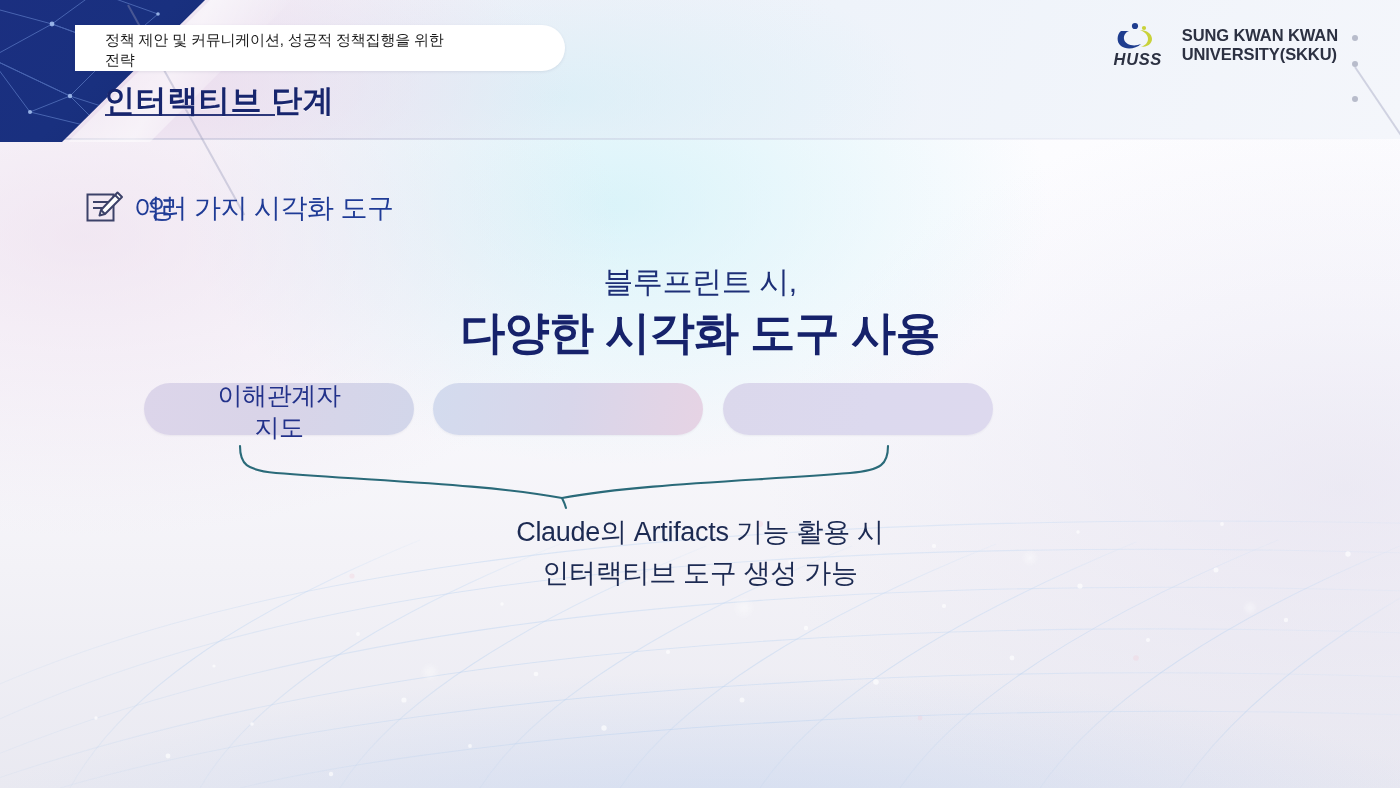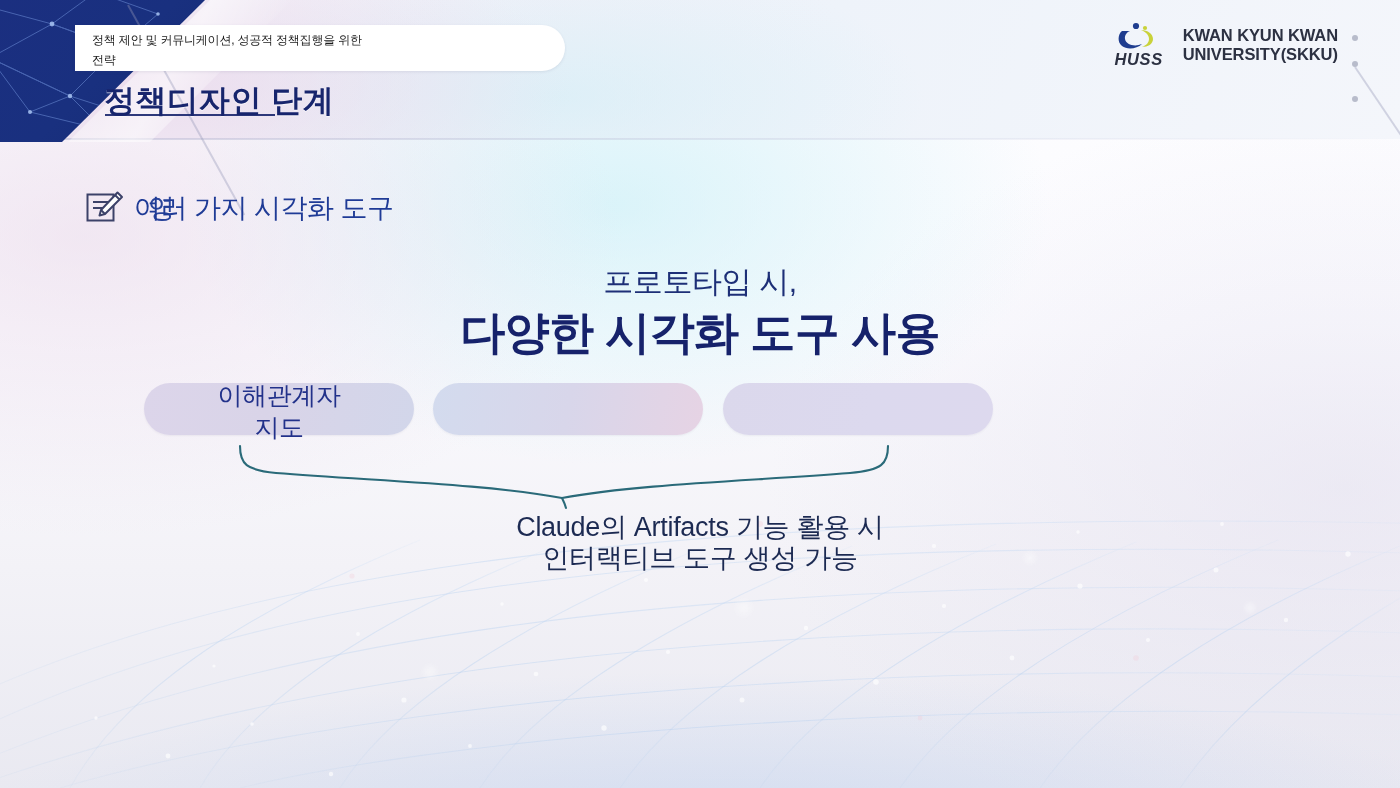--- a/index.html
+++ b/index.html
@@ -57,22 +57,22 @@
   }
   .d1{left:128px;top:4px;transform:rotate(61deg);}
   .d2{left:1355px;top:66px;width:150px;transform:rotate(56deg);}
 
   .title-tab{
     position:absolute;left:75px;top:25px;width:490px;height:46px;
     background:#ffffff;border-radius:0 24px 24px 0;
     box-shadow:0 1px 3px rgba(60,60,100,.10);
   }
   .title-tab-text{
-    position:absolute;left:92px;top:30px;width:470px;
-    font-size:12px;line-height:20px;color:#1b1b1b;letter-spacing:-.2px;
+    position:absolute;left:105px;top:30px;width:470px;
+    font-size:15px;line-height:20px;color:#1b1b1b;letter-spacing:-.2px;
     white-space:pre-line;z-index:4;
   }
   .page-title{
     position:absolute;left:104px;top:80px;
     font-size:31px;font-weight:700;color:#17256d;letter-spacing:.6px;
     text-shadow:0 1px 0 rgba(255,255,255,.6);
   }
   .page-title-underline{
     position:absolute;left:105px;top:114px;width:170px;height:2px;background:#18256d;opacity:.9;
   }
@@ -126,21 +126,21 @@
     font-size:25px;color:#22318a;line-height:32px;letter-spacing:-.4px;white-space:pre-line;
   }
   .pl-1{left:128px;top:-4px;}
   .pl-2{left:417px;top:-4px;}
   .pl-3{left:707px;top:12px;}
 
   .brace{position:absolute;left:236px;top:440px;width:660px;height:72px;pointer-events:none;}
 
   .caption{
     position:absolute;left:0;top:512px;width:1400px;text-align:center;
-    font-size:27px;color:#1c2a52;line-height:31px;letter-spacing:-.3px;white-space:pre-line;
+    font-size:27px;color:#1c2a52;line-height:41px;letter-spacing:-.3px;white-space:pre-line;
   }
 </style>
 </head>
 <body>
 
 <div class="slide">
 
   <div class="glow-bottom"></div>
   <div class="mesh">
     <svg viewBox="0 0 1400 300" preserveAspectRatio="none" aria-hidden="true">
@@ -242,34 +242,34 @@
       <circle cx="118" cy="48" r="9" fill="#ffffff" opacity=".30"></circle>
     </svg>
   </div>
   <div class="corner-sheen"></div>
   <div class="diag-line d1"></div>
   <div class="diag-line d2"></div>
 
   <div class="title-tab"></div>
   <div class="title-tab-text">정책 제안 및 커뮤니케이션, 성공적 정책집행을 위한
 전략</div>
-  <div class="page-title">정책디자인 단계</div>
+  <div class="page-title">인터랙티브 단계</div>
   <div class="page-title-underline"></div>
 
   <div class="brand">
     <div class="brand-mark">
       <svg width="62" height="34" viewBox="0 0 62 34" aria-hidden="true">
         <path d="M14,9 C10,12 9,20 14,24 C19,28 29,27 34,22 C27,25 18,23 17,17 C16.4,13 19,10 22,9 Z" fill="#1f3d8f"></path>
         <path d="M33,8 C40,8 45,12 45,17 C45,22 40,25 34,25 C39,23 41,20 41,17 C41,13 38,10 33,8 Z" fill="#c9d23a"></path>
         <circle cx="28" cy="4" r="3.1" fill="#1f3d8f"></circle>
         <circle cx="37" cy="6" r="2.1" fill="#c9d23a"></circle>
       </svg>
       <div class="brand-huss">HUSS</div>
     </div>
-    <div class="brand-name">KWAN KYUN KWAN
+    <div class="brand-name">SUNG KWAN KWAN
 UNIVERSITY(SKKU)</div>
   </div>
   <div class="dot dot1"></div>
   <div class="dot dot2"></div>
   <div class="dot dot3"></div>
 
   <div class="bullet-row">
     <span class="memo-icon">
       <svg width="40" height="38" viewBox="0 0 40 38" aria-hidden="true">
         <rect x="3.5" y="5.5" width="26" height="26" fill="none" stroke="#3c4269" stroke-width="2"></rect>
@@ -279,21 +279,21 @@
         <line x1="31" y1="6" x2="35.5" y2="10.5" stroke="#3c4269" stroke-width="2"></line>
         <path d="M17,21 L21,25" stroke="#3c4269" stroke-width="2"></path>
       </svg>
     </span>
     <span class="bullet-text">
       <span>여러 가지 시각화 도구</span>
       <span class="bullet-ghost">영</span>
     </span>
   </div>
 
-  <div class="lead">프로토타입 시,</div>
+  <div class="lead">블루프린트 시,</div>
   <div class="headline">다양한 시각화 도구 사용</div>
 
   <div class="pills">
     <div class="pill pill-1"></div>
     <div class="pill pill-2"></div>
     <div class="pill pill-3"></div>
     <div class="pill-label pl-1">이해관계자
 지도</div>
   </div>
 

